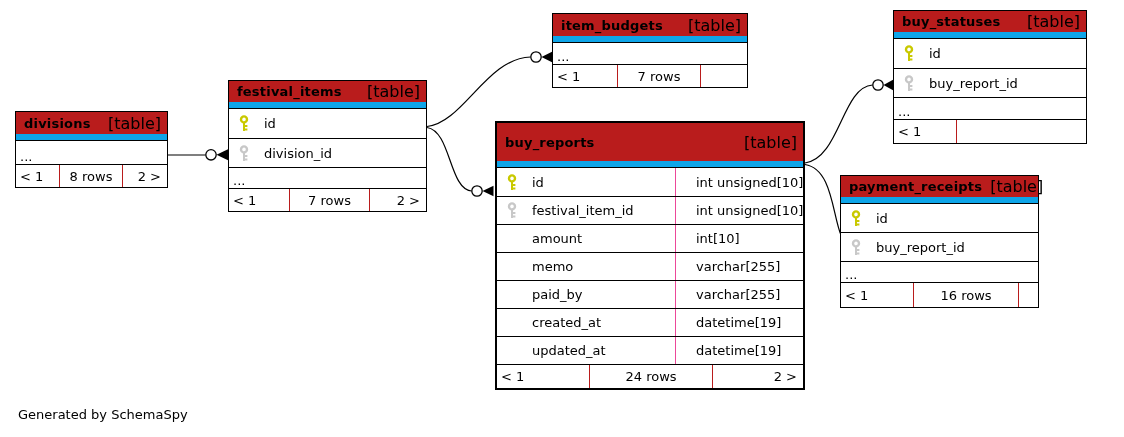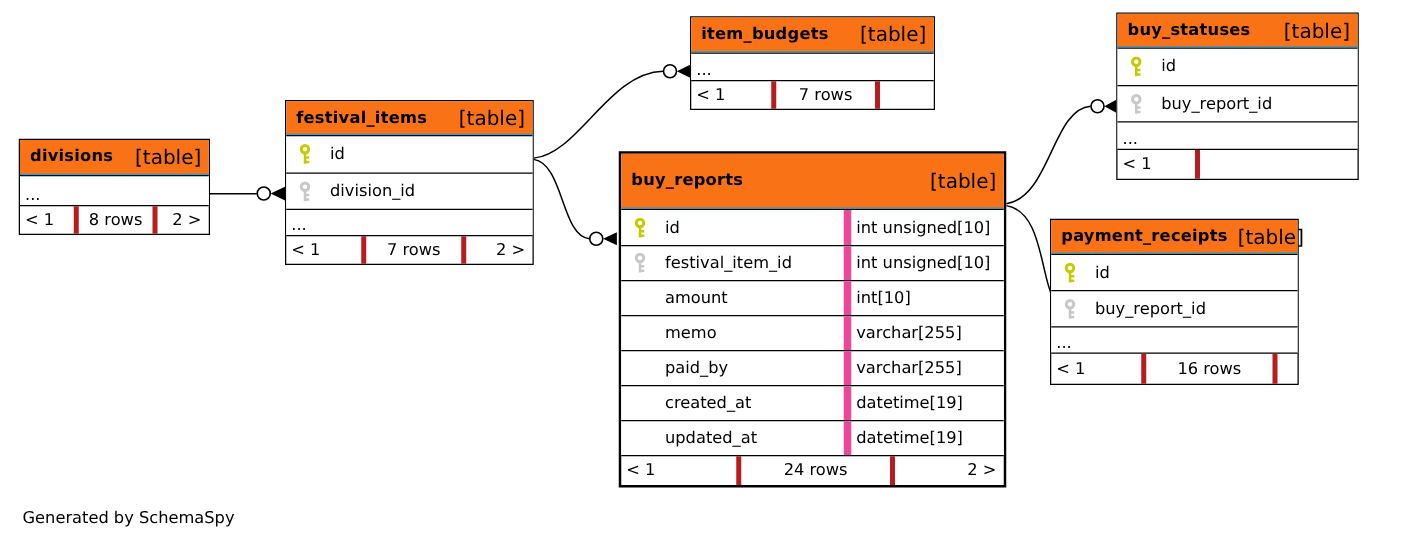--- a/index.html
+++ b/index.html
@@ -9,48 +9,48 @@
     overflow:hidden;
   }
   .connectors{position:absolute;left:0;top:0;z-index:1;}
   .db-table{
     position:absolute;z-index:2;background:#fff;border:1px solid #000;
     box-sizing:border-box;font-size:13px;
   }
   .db-table.focus{border-width:2px;}
   .thead{
     display:flex;align-items:center;justify-content:space-between;
-    background:#f97316;border-bottom:1px solid #0ea5e9;
+    background:#b91c1c;border-bottom:6px solid #0ea5e9;
     padding:0 6px 0 8px;box-sizing:border-box;
   }
   .tname{font-weight:bold;font-size:13px;letter-spacing:.2px;}
   .ttag{font-size:16px;color:#000;margin-left:8px;white-space:nowrap;}
   .trow{
     display:flex;align-items:center;box-sizing:border-box;
     border-top:1px solid #000;background:#fff;
   }
   .trow:first-of-type{border-top:none;}
   .rowname{display:flex;align-items:center;flex:0 0 auto;}
   .keyslot{
     width:11px;height:17px;margin-left:10px;margin-right:14px;
     display:inline-flex;align-items:center;flex:0 0 auto;
   }
   .nokey{margin-right:14px;}
   .cname{white-space:nowrap;}
   .ellipsis-row{padding-left:4px;align-items:flex-end;font-size:13px;}
   .typecell{
-    border-left:6px solid #ec4899;align-self:stretch;display:flex;align-items:center;
-    padding-left:4px;margin-left:auto;box-sizing:border-box;white-space:nowrap;
+    border-left:1px solid #ec4899;align-self:stretch;display:flex;align-items:center;
+    padding-left:20px;margin-left:auto;box-sizing:border-box;white-space:nowrap;
   }
   .grid-row{display:grid;grid-template-columns:178px 1fr;}
   .grid-row .rowname{grid-column:1;}
   .grid-row .typecell{grid-column:2;margin-left:0;}
   .tfoot{display:flex;border-top:1px solid #000;box-sizing:border-box;font-size:13px;}
   .fc{display:flex;align-items:center;box-sizing:border-box;overflow:hidden;}
-  .fc + .fc{border-left:4px solid #b91c1c;}
+  .fc + .fc{border-left:1px solid #b91c1c;}
   .fc.fleft{padding-left:4px;justify-content:flex-start;}
   .fc.fmid{justify-content:center;}
   .fc.fright{padding-right:6px;justify-content:flex-end;}
   .credit{position:absolute;left:18px;top:407px;font-size:13px;z-index:2;}
   svg path.rel{fill:none;stroke:#000;stroke-width:1.2;}
   svg circle.odot{fill:#fff;stroke:#000;stroke-width:1.3;}
   svg path.crow{fill:#000;stroke:none;}
 </style>
 </head>
 <body>

